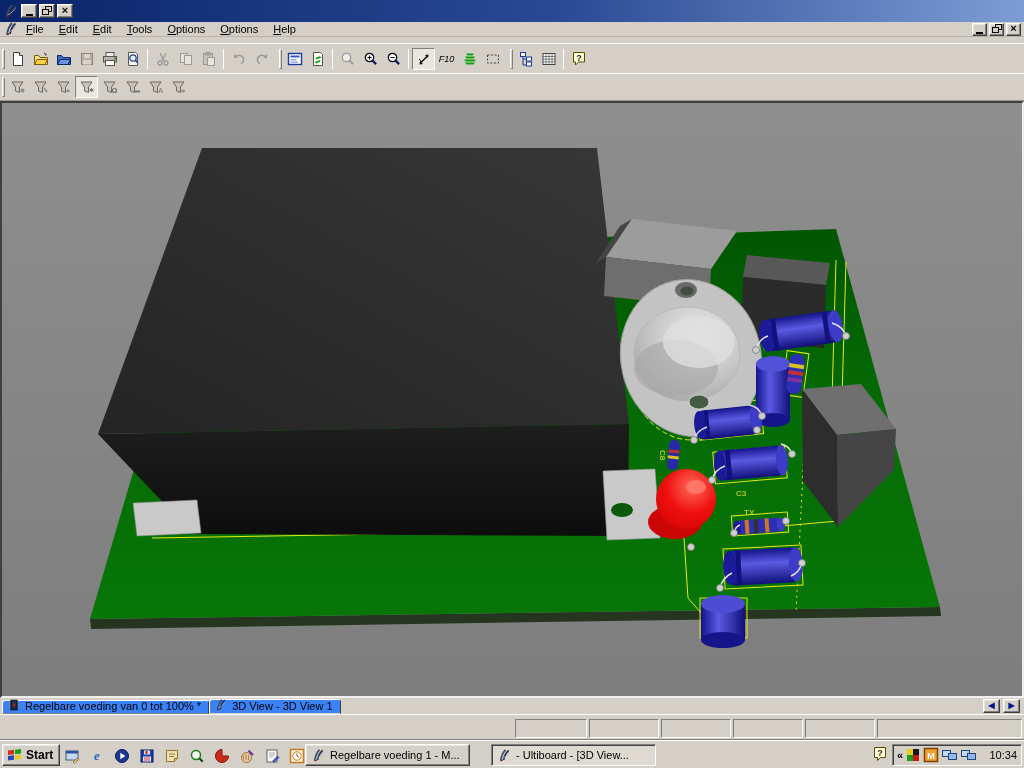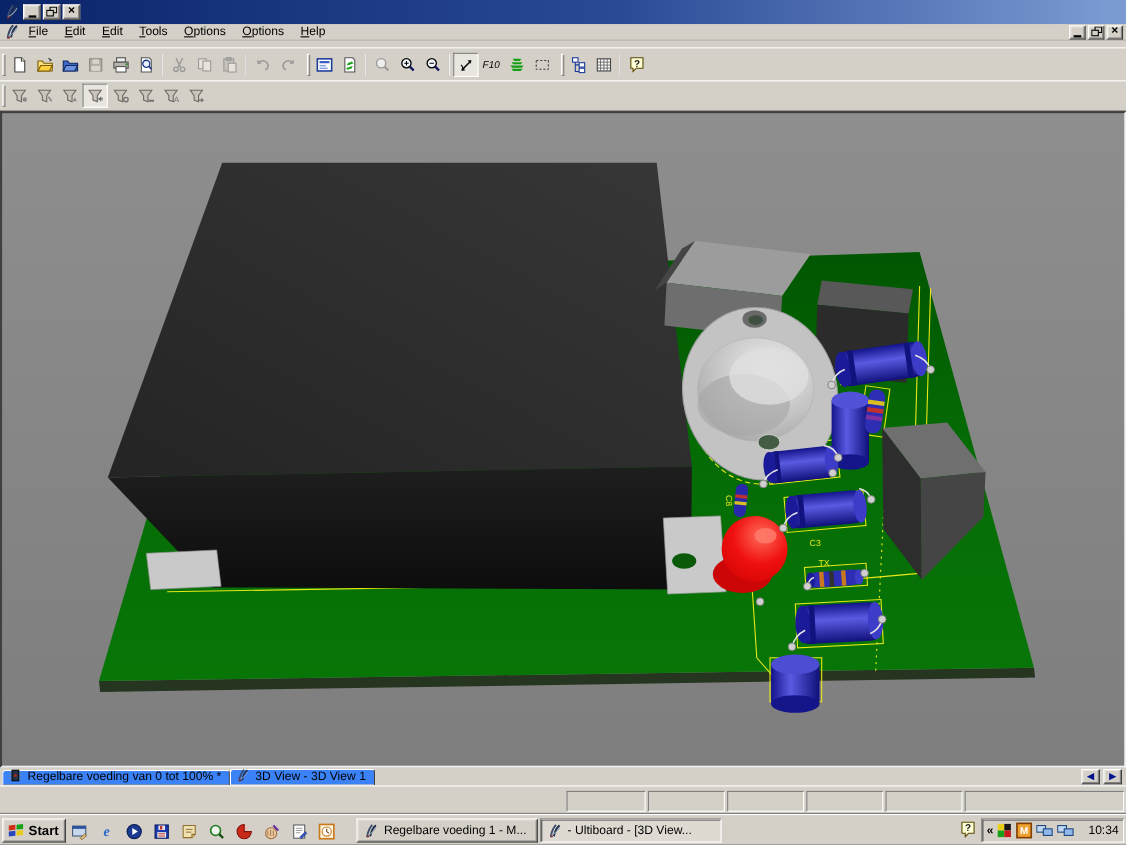--- a/index.html
+++ b/index.html
@@ -657,21 +657,21 @@
         </svg>
       </span>
     <span class="ql" style="left:287px">
         <svg width="16" height="16">
           <rect x="1.5" y="1.5" width="13" height="13" fill="#fff6e4" stroke="#c87818" stroke-width="1.5"></rect>
           <circle cx="8" cy="8" r="4.2" fill="#fff" stroke="#c87818"></circle>
           <path d="M8 5.5V8l2 1.5" fill="none" stroke="#804010" stroke-width="1"></path>
         </svg>
       </span>
 
-    <span class="taskbtn raised" style="left:324px">
+    <span class="taskbtn raised" style="left:305px">
       <svg width="15" height="15">
           <use href="#i-logo"></use>
         </svg>
       <span>Regelbare voeding 1 - M...</span>
     </span>
     <span class="taskbtn raised active" style="left:491px">
       <svg width="15" height="15">
           <use href="#i-logo"></use>
         </svg>
       <span>- Ultiboard - [3D View...</span>

